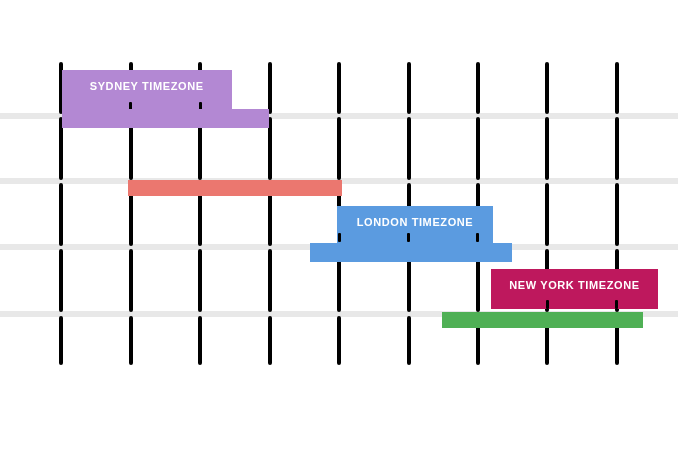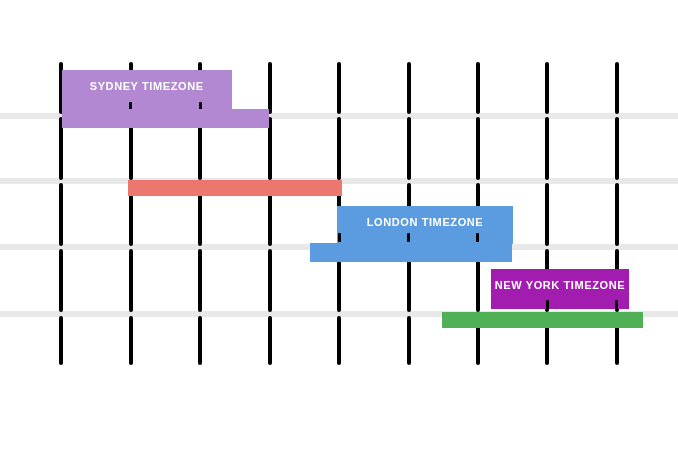--- a/index.html
+++ b/index.html
@@ -103,26 +103,26 @@
     <div class="vseg" style="left: 614.8px; top: 315.7px; width: 4px; height: 49.3px; background: rgb(0, 0, 0);"></div>
     <div class="bar-main" style="left: 61.7px; top: 70px; width: 170px; height: 42.5px; background: rgb(179, 136, 211);">
       <span class="bar-label">SYDNEY TIMEZONE</span>
     </div>
     <div class="tick" style="left: 129.2px; top: 101.5px; width: 3px; height: 9px; background: rgb(0, 0, 0);"></div>
     <div class="tick" style="left: 198.6px; top: 101.5px; width: 3px; height: 9px; background: rgb(0, 0, 0);"></div>
     <div class="bar-thin" style="left: 61.7px; top: 109px; width: 207.3px; height: 19.3px; background: rgb(179, 136, 211);"></div>
     <div class="tick" style="left: 268.1px; top: 167.4px; width: 3px; height: 9px; background: rgb(0, 0, 0);"></div>
     <div class="tick" style="left: 337.5px; top: 167.4px; width: 3px; height: 9px; background: rgb(0, 0, 0);"></div>
     <div class="bar-thin" style="left: 128.3px; top: 179.5px; width: 213.7px; height: 16.5px; background: rgb(235, 119, 111);"></div>
-    <div class="bar-main" style="left: 337px; top: 206px; width: 176px; height: 38.3px; background: rgb(91, 155, 224);">
+    <div class="bar-main" style="left: 337px; top: 206px; width: 156px; height: 38.3px; background: rgb(91, 155, 224);">
       <span class="bar-label">LONDON TIMEZONE</span>
     </div>
     <div class="tick" style="left: 337.5px; top: 233.3px; width: 3px; height: 9px; background: rgb(0, 0, 0);"></div>
     <div class="tick" style="left: 407px; top: 233.3px; width: 3px; height: 9px; background: rgb(0, 0, 0);"></div>
     <div class="tick" style="left: 476.4px; top: 233.3px; width: 3px; height: 9px; background: rgb(0, 0, 0);"></div>
     <div class="bar-thin" style="left: 310px; top: 243.3px; width: 201.7px; height: 18.7px; background: rgb(91, 155, 224);"></div>
-    <div class="bar-main" style="left: 491px; top: 269.3px; width: 138px; height: 40.2px; background: #a21caf;">
+    <div class="bar-main" style="left: 491px; top: 269.3px; width: 167px; height: 40.2px; background: #be185d;">
       <span class="bar-label">NEW YORK TIMEZONE</span>
     </div>
     <div class="tick" style="left: 545.9px; top: 300px; width: 3px; height: 9px; background: rgb(0, 0, 0);"></div>
     <div class="tick" style="left: 615.3px; top: 300px; width: 3px; height: 9px; background: rgb(0, 0, 0);"></div>
     <div class="bar-thin" style="left: 441.7px; top: 312px; width: 201px; height: 15.7px; background: rgb(79, 176, 85);"></div>
   </div>
 
 </body></html>

